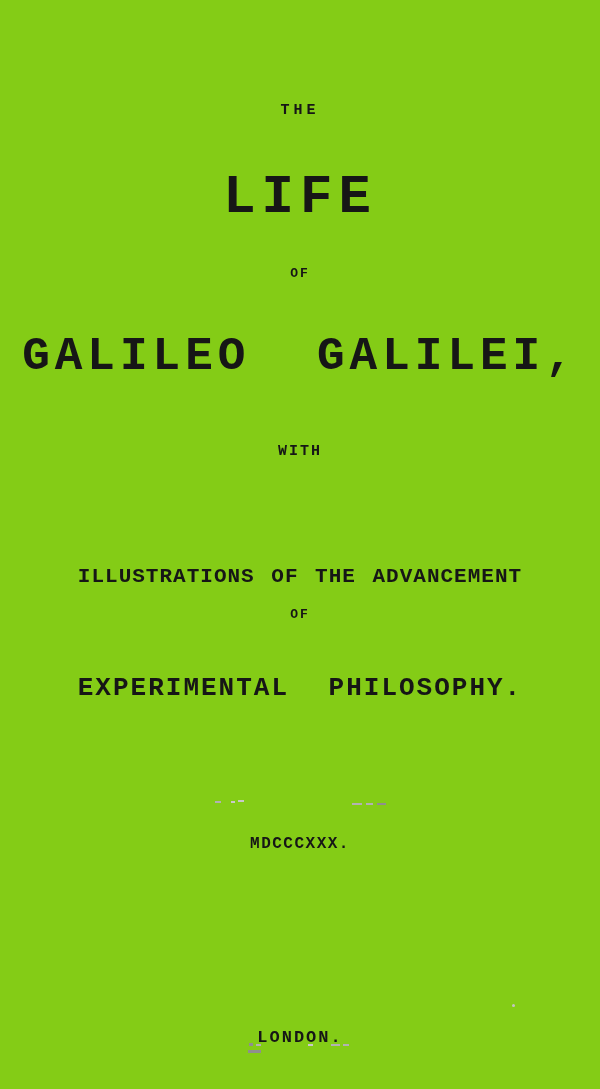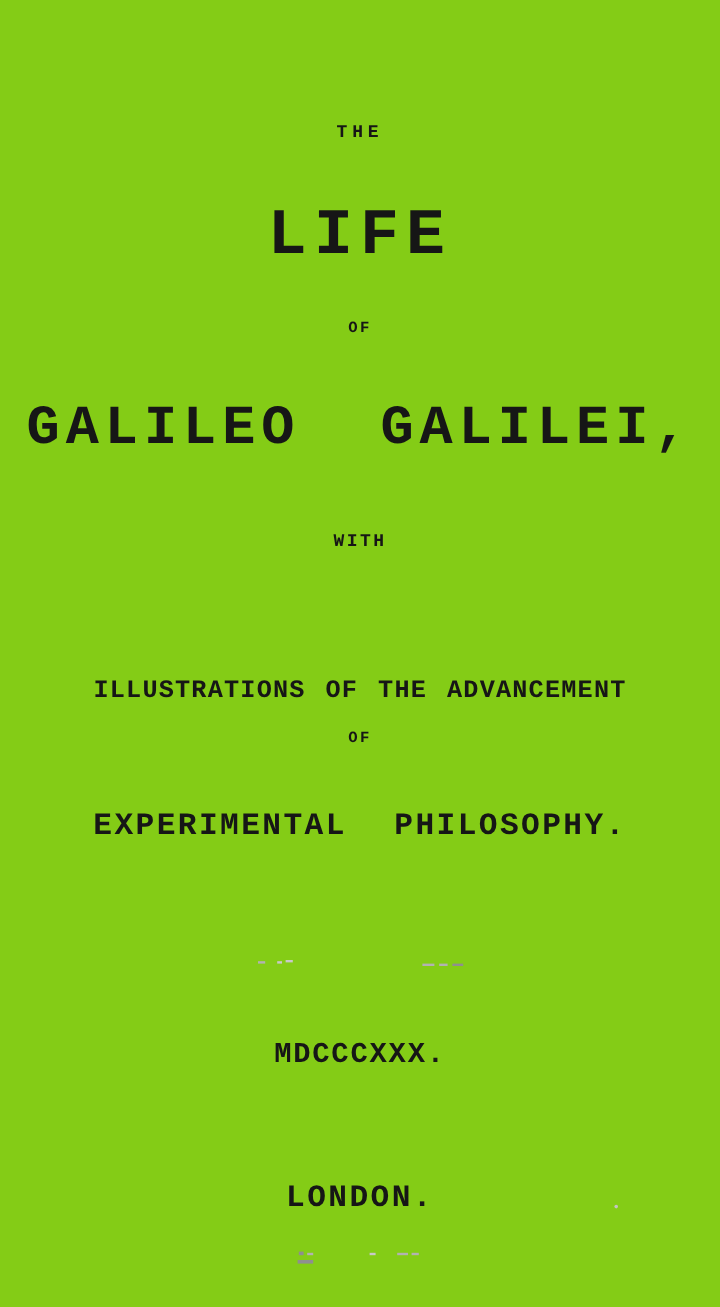--- a/index.html
+++ b/index.html
@@ -27,22 +27,22 @@
     -webkit-font-smoothing: antialiased;
   }
   .pretitle   { top: 103px; font-size: 15px; letter-spacing: 4px; }
   .title      { top: 171px; font-size: 54px; letter-spacing: 6px; }
   .of-1       { top: 267px; font-size: 13px; letter-spacing: 2px; }
   .author     { top: 334px; font-size: 46px; letter-spacing: 5px; word-spacing: 34px; }
   .connector  { top: 444px; font-size: 15px; letter-spacing: 2px; }
   .subtitle-1 { top: 520px; font-size: 21px; letter-spacing: 1px; word-spacing: 3px; margin-top: 46px; }
   .of-2       { top: 608px; font-size: 13px; letter-spacing: 2px; }
   .subtitle-2 { top: 675px; font-size: 26px; letter-spacing: 2px; word-spacing: 22px; }
-  .year       { top: 868px; font-size: 24px; letter-spacing: 1.5px; }
-  .city       { top: 985px; font-size: 26px; letter-spacing: 2px; }
+  .year       { top: 836px; font-size: 16px; letter-spacing: 1.5px; }
+  .city       { top: 1029px; font-size: 17px; letter-spacing: 2px; }
 
   
   .mark {
     position: absolute;
     background: #b2b2b2;
   }
   .mark.lighter { background: #c9c9c9; }
   .mark.darker  { background: #8f8f8f; }
   .speck {
     position: absolute;

